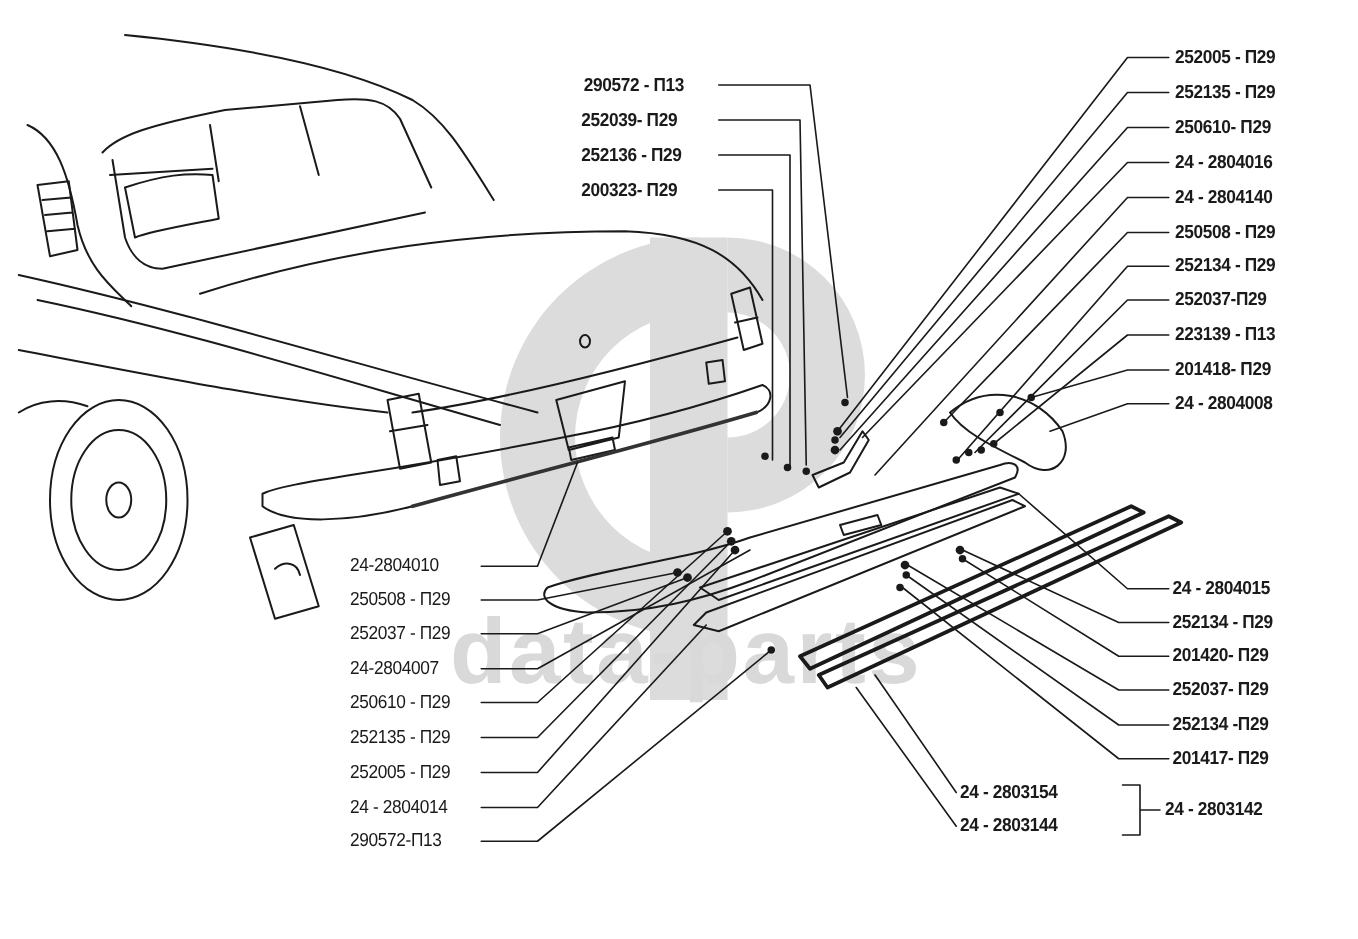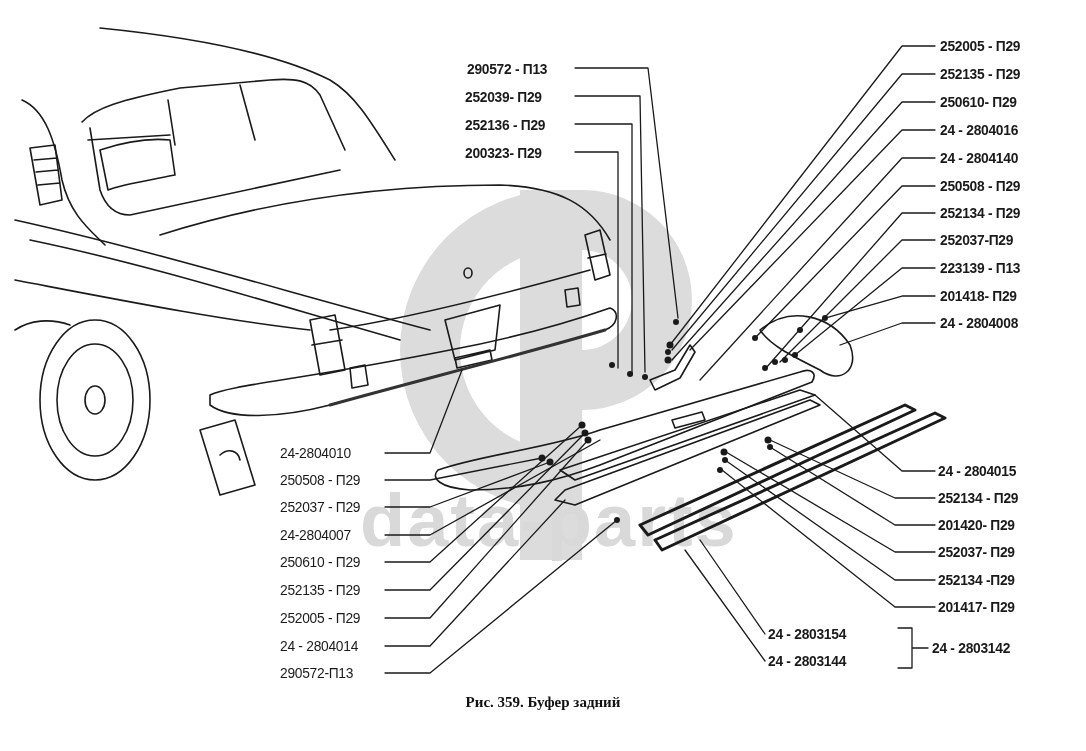--- a/index.html
+++ b/index.html
@@ -161,14 +161,13 @@
   <div class="lbl" style="left:280px;top:553px;font-weight:normal;">250610 - П29</div>
   <div class="lbl" style="left:280px;top:581px;font-weight:normal;">252135 - П29</div>
   <div class="lbl" style="left:280px;top:609px;font-weight:normal;">252005 - П29</div>
   <div class="lbl" style="left:280px;top:637px;font-weight:normal;">24 - 2804014</div>
   <div class="lbl" style="left:280px;top:664px;font-weight:normal;">290572-П13</div>
 
   <div class="lbl" style="left:768px;top:625px;">24 - 2803154</div>
   <div class="lbl" style="left:768px;top:652px;">24 - 2803144</div>
   <div class="lbl" style="left:932px;top:639px;">24 - 2803142</div>
 
-  <div class="caption">Рис. 359. Буфер задний</div>
 </div>
 
 </body></html>

